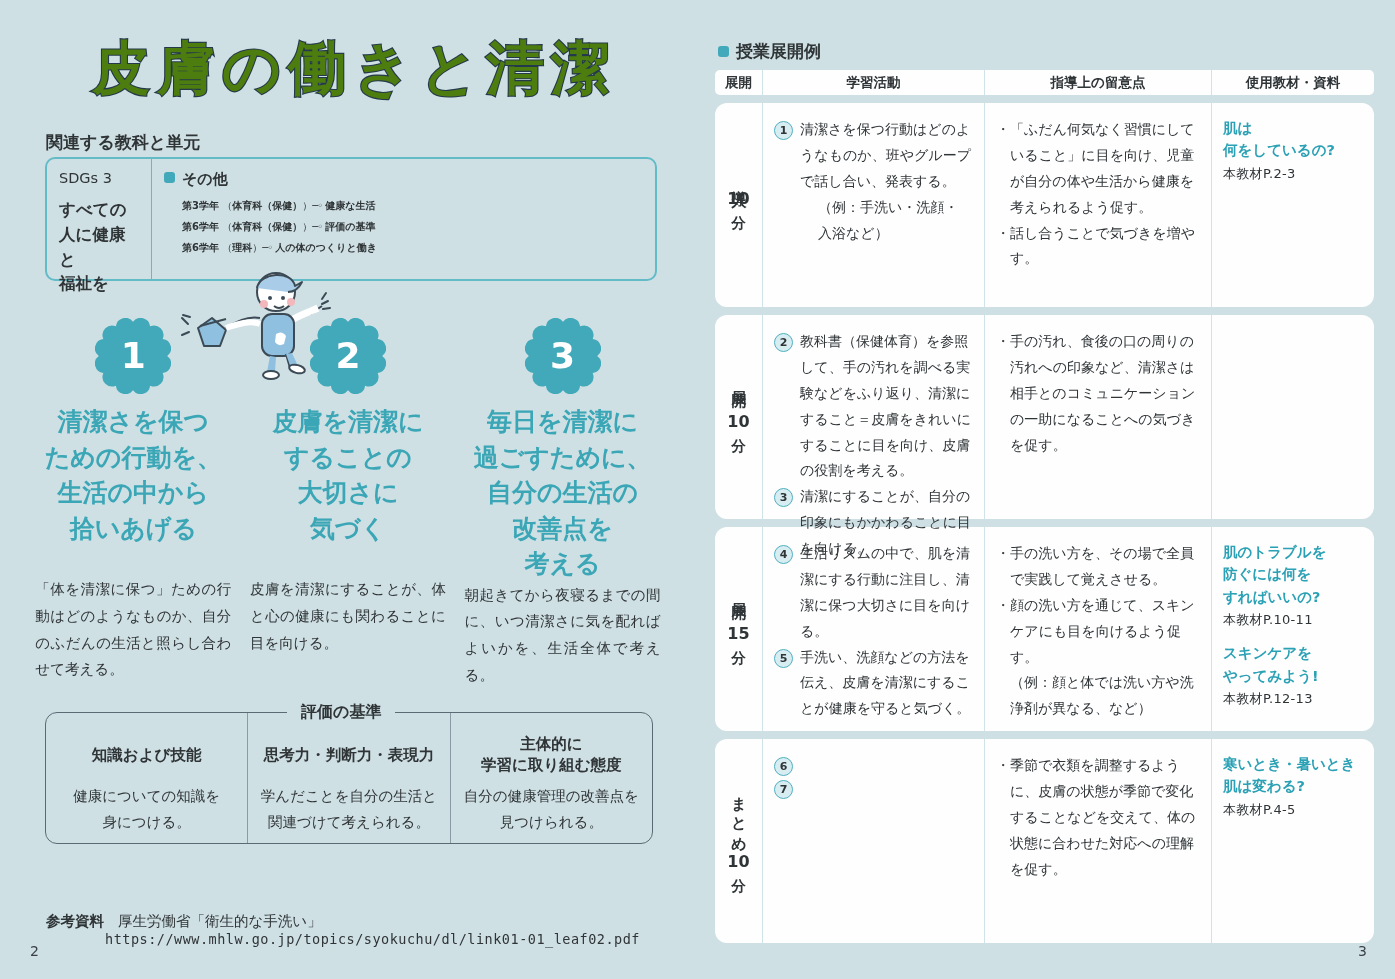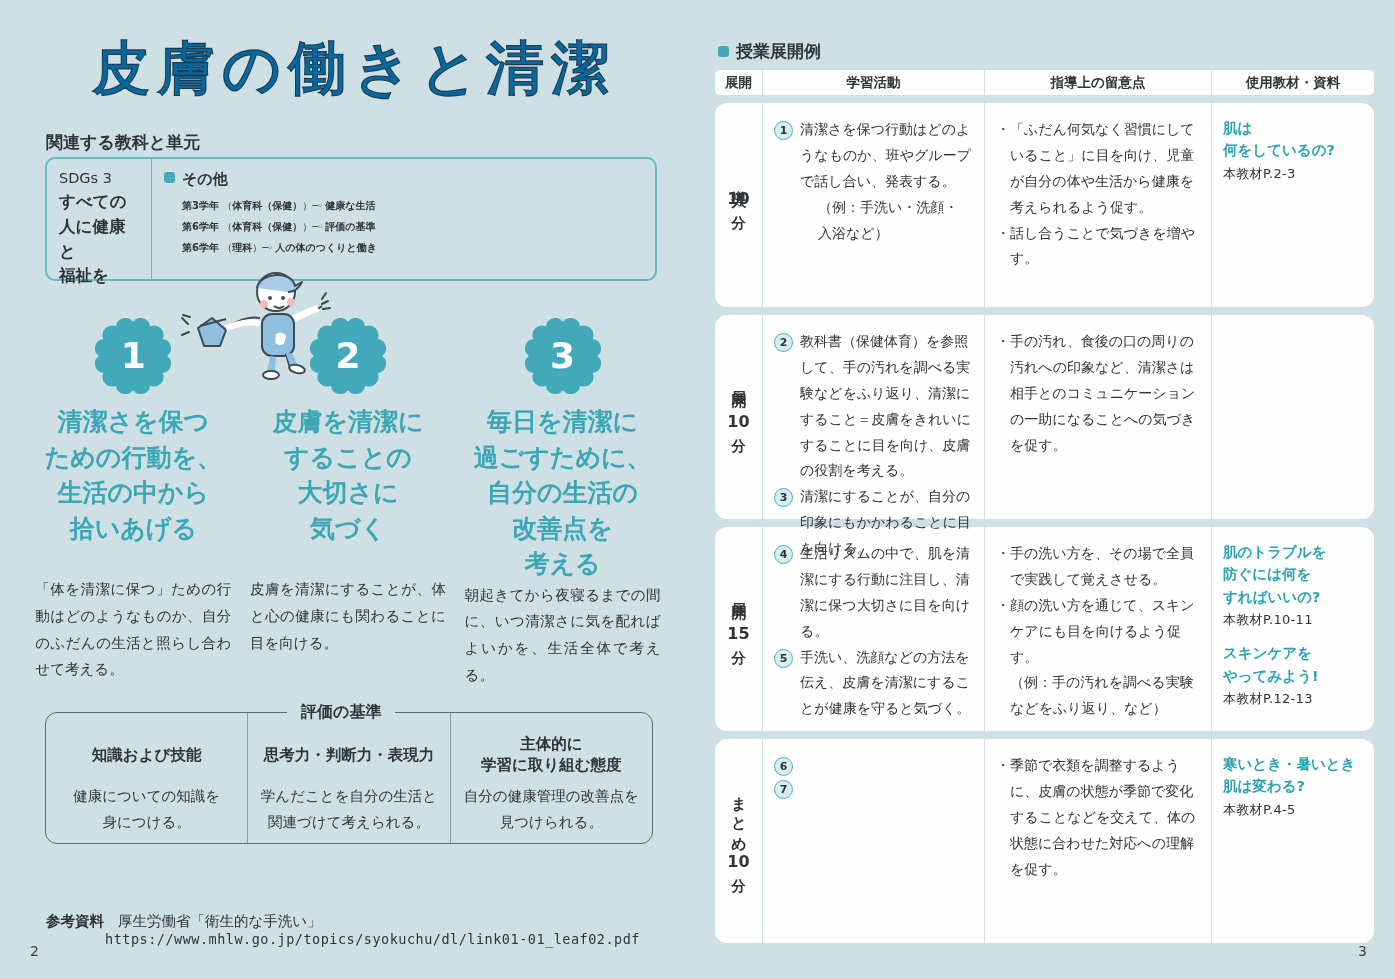--- a/index.html
+++ b/index.html
@@ -5,42 +5,42 @@
   * { margin:0; padding:0; box-sizing:border-box; }
   html,body { width:1395px; height:979px; }
   body {
     font-family:"DejaVu Sans","Liberation Sans",sans-serif;
     background:#cfe0e4; color:#2f3437; position:relative; overflow:hidden;
   }
   .abs { position:absolute; }
 
   
   .page-title{
-    left:92px; top:30px; font-size:58px; font-weight:400; letter-spacing:7px;
-    color:#0369a1; -webkit-text-stroke:2.2px #25394c; paint-order:stroke fill;
+    left:92px; top:30px; font-size:58px; font-weight:700; letter-spacing:7px;
+    color:#4d7c0f; -webkit-text-stroke:2.2px #25394c; paint-order:stroke fill;
     white-space:nowrap;
   }
   .related-heading{ left:46px; top:131px; font-size:17px; font-weight:700; }
   .related-box{
     left:45px; top:157px; width:612px; height:124px;
     border:2px solid #63bbc8; border-radius:10px; display:flex;
   }
   .rb-col{ padding:11px 12px; font-size:15px; }
   .rb-col + .rb-col{ border-left:1.5px solid #63bbc8; }
   .rb-col1{ width:184px; }
   .rb-col2{ width:104px; }
   .rb-col3{ flex:1; }
   .bullet{
     display:inline-block; width:11px; height:11px; border-radius:3px;
     background:#41a9b9; margin-right:7px; vertical-align:1px;
   }
   .rb-label{ font-weight:700; font-size:15px; }
   .rb-lines{ font-weight:700; font-size:15.5px; line-height:1.95; margin:2px 0 0 18px; }
   .sdgs-num{ font-size:14.5px; font-weight:400; }
-  .sdgs-text{ font-weight:700; font-size:16.5px; line-height:1.5; margin-top:4px; white-space:pre-line; }
+  .sdgs-text{ font-weight:700; font-size:16.5px; line-height:1.5; margin-top:12px; white-space:pre-line; }
   .unit-rows{ margin:6px 10px 0 18px; line-height:2.1; font-size:10px; }
   .unit-row{ white-space:nowrap; }
   .u-grade{ font-weight:700; }
   .u-cap{ font-weight:700; }
   .u-paren{ font-weight:400; color:#2f3437; }
   .u-conn{ letter-spacing:-1px; color:#2f3437; }
   .u-name{ font-weight:700; }
 
   
   .points-row{ left:26px; top:318px; width:644px; display:flex; }
@@ -332,21 +332,21 @@
         <span class="atext">生活リズムの中で、肌を清潔にする行動に注目し、清潔に保つ大切さに目を向ける。</span>
       </div>
       <div class="activity">
         <span class="anum">5</span>
         <span class="atext">手洗い、洗顔などの方法を伝え、皮膚を清潔にすることが健康を守ると気づく。</span>
       </div>
     </div>
     <div class="cell c-note">
       <div class="note">手の洗い方を、その場で全員で実践して覚えさせる。</div>
       <div class="note">顔の洗い方を通じて、スキンケアにも目を向けるよう促す。</div>
-      <div class="nsub">（例：手の汚れを調べる実験などをふり返り、など）</div>
+      <div class="nsub">（例：顔と体では洗い方や洗浄剤が異なる、など）</div>
     </div>
     <div class="cell c-mat">
       <div class="material">
         <div class="mtitle">肌のトラブルを
 防ぐには何を
 すればいいの?</div>
         <div class="mpages">本教材P.10-11</div>
       </div>
       <div class="material">
         <div class="mtitle">スキンケアを

